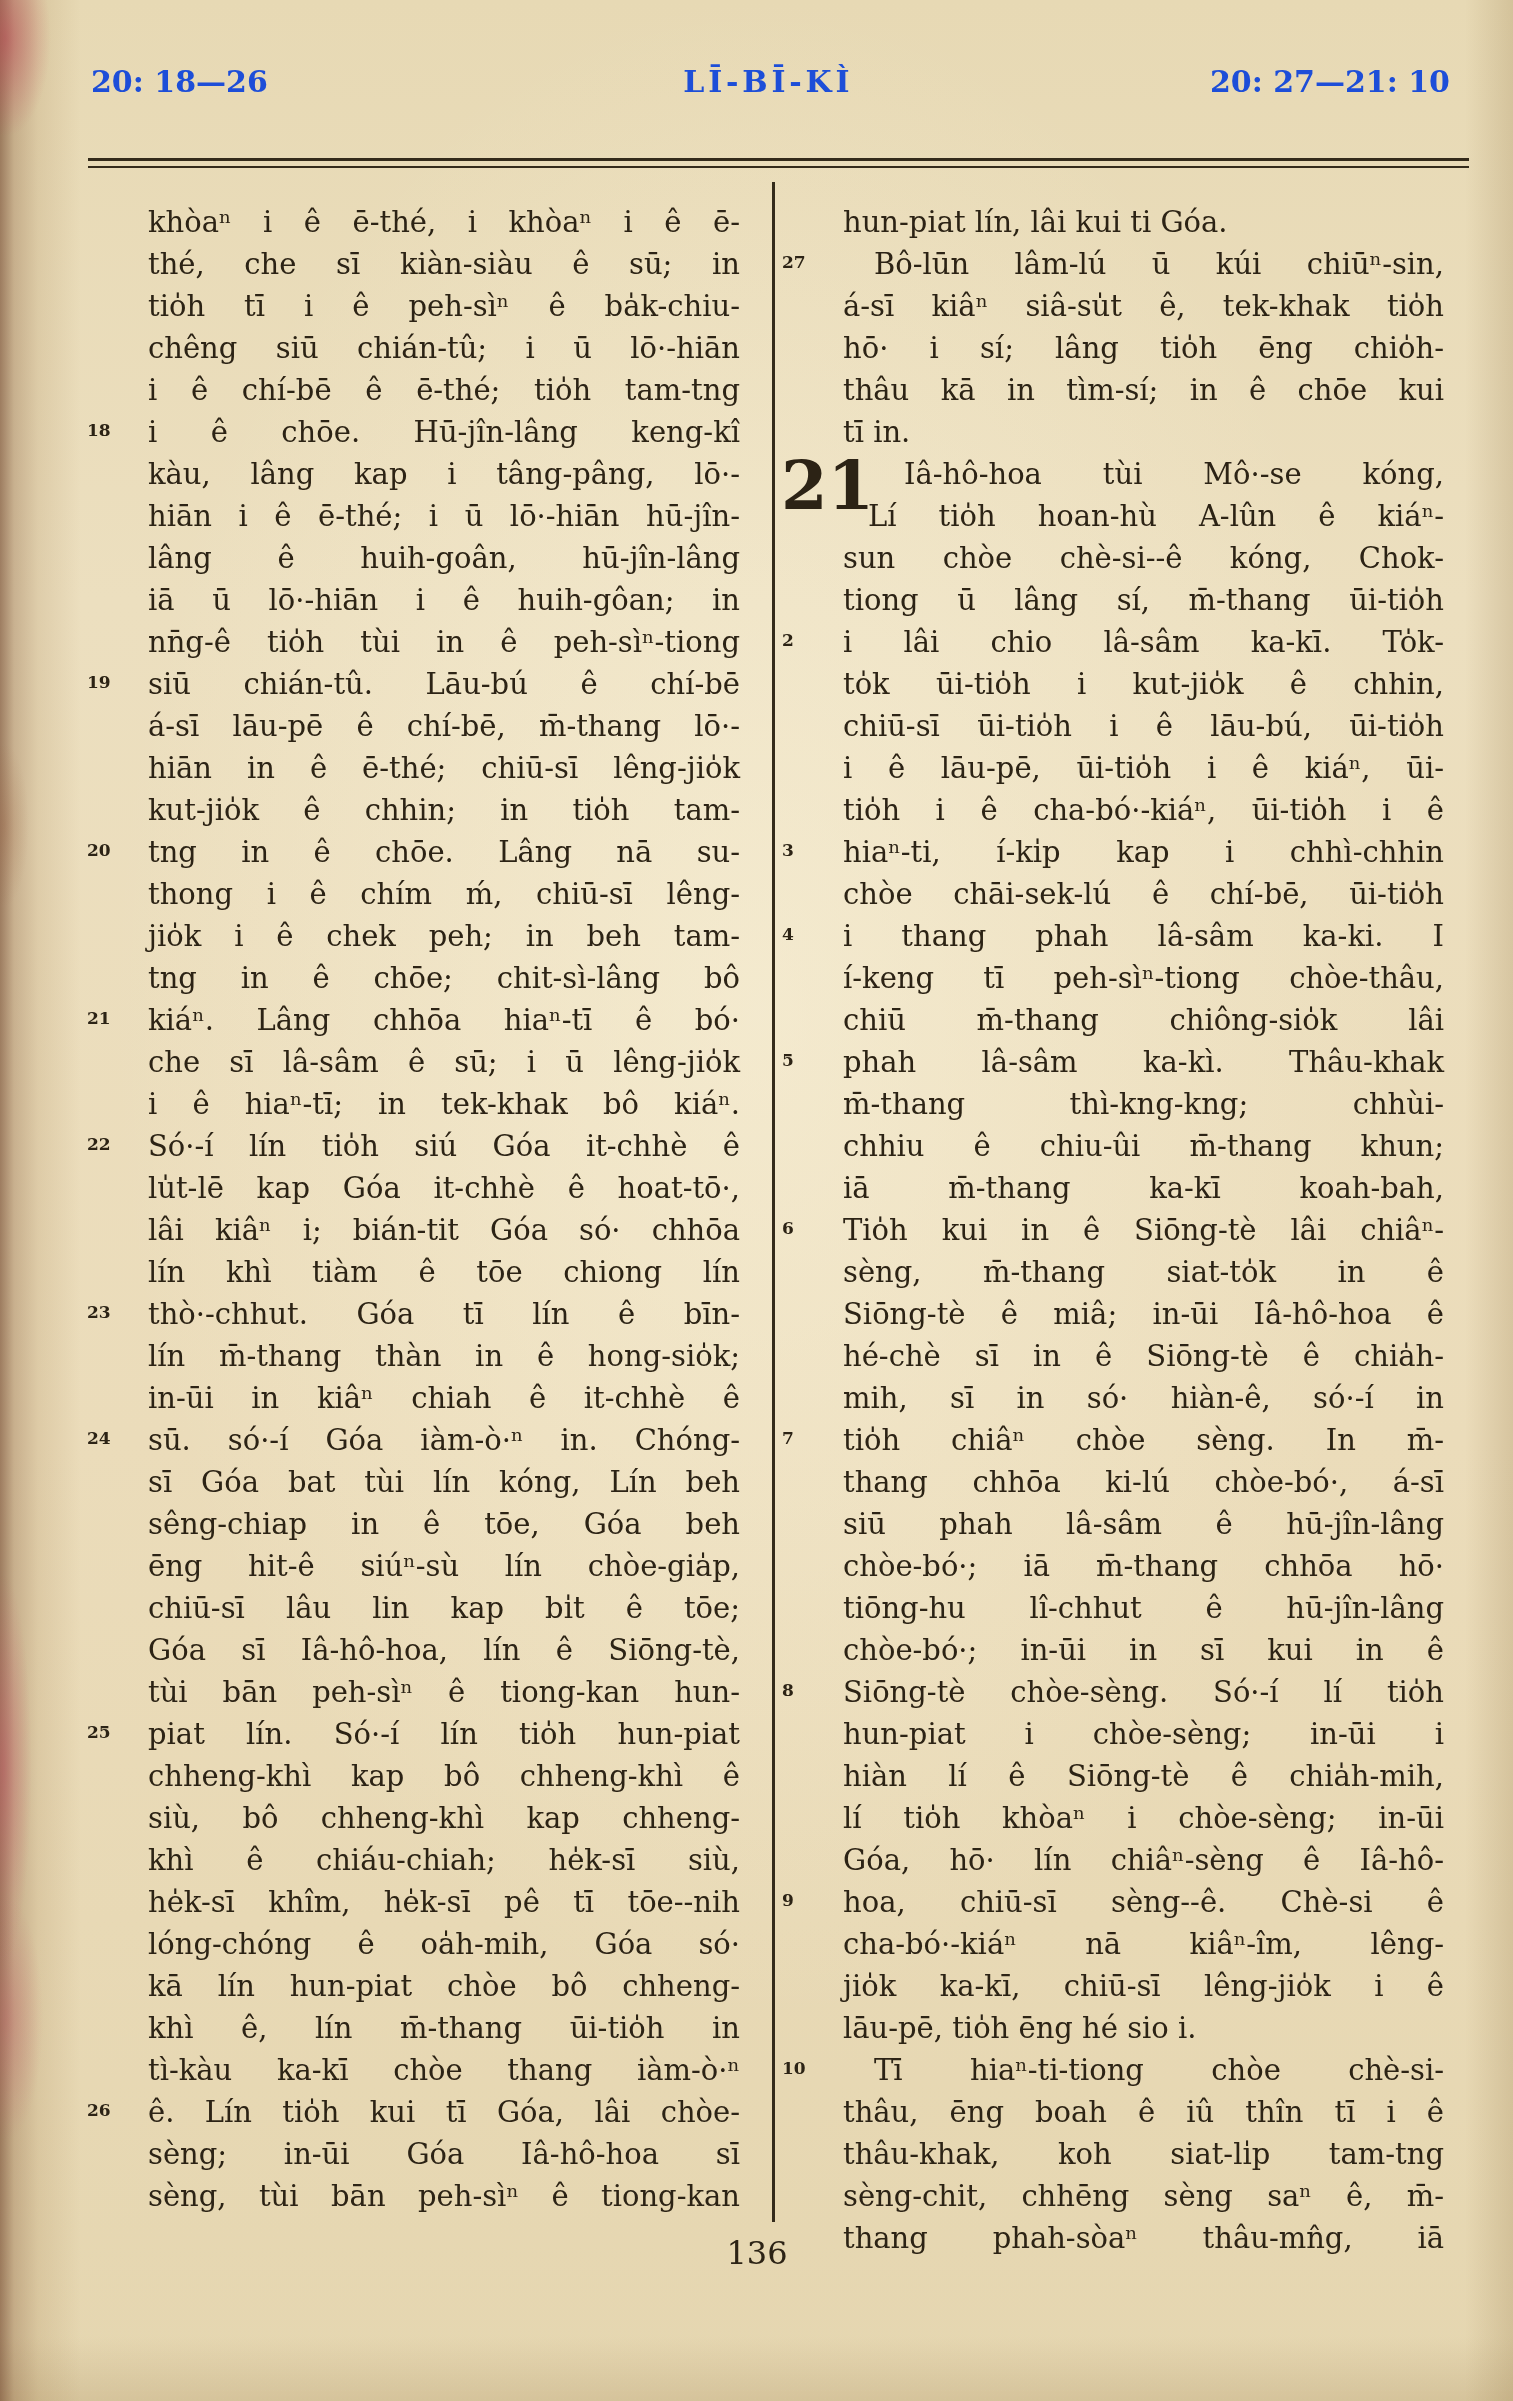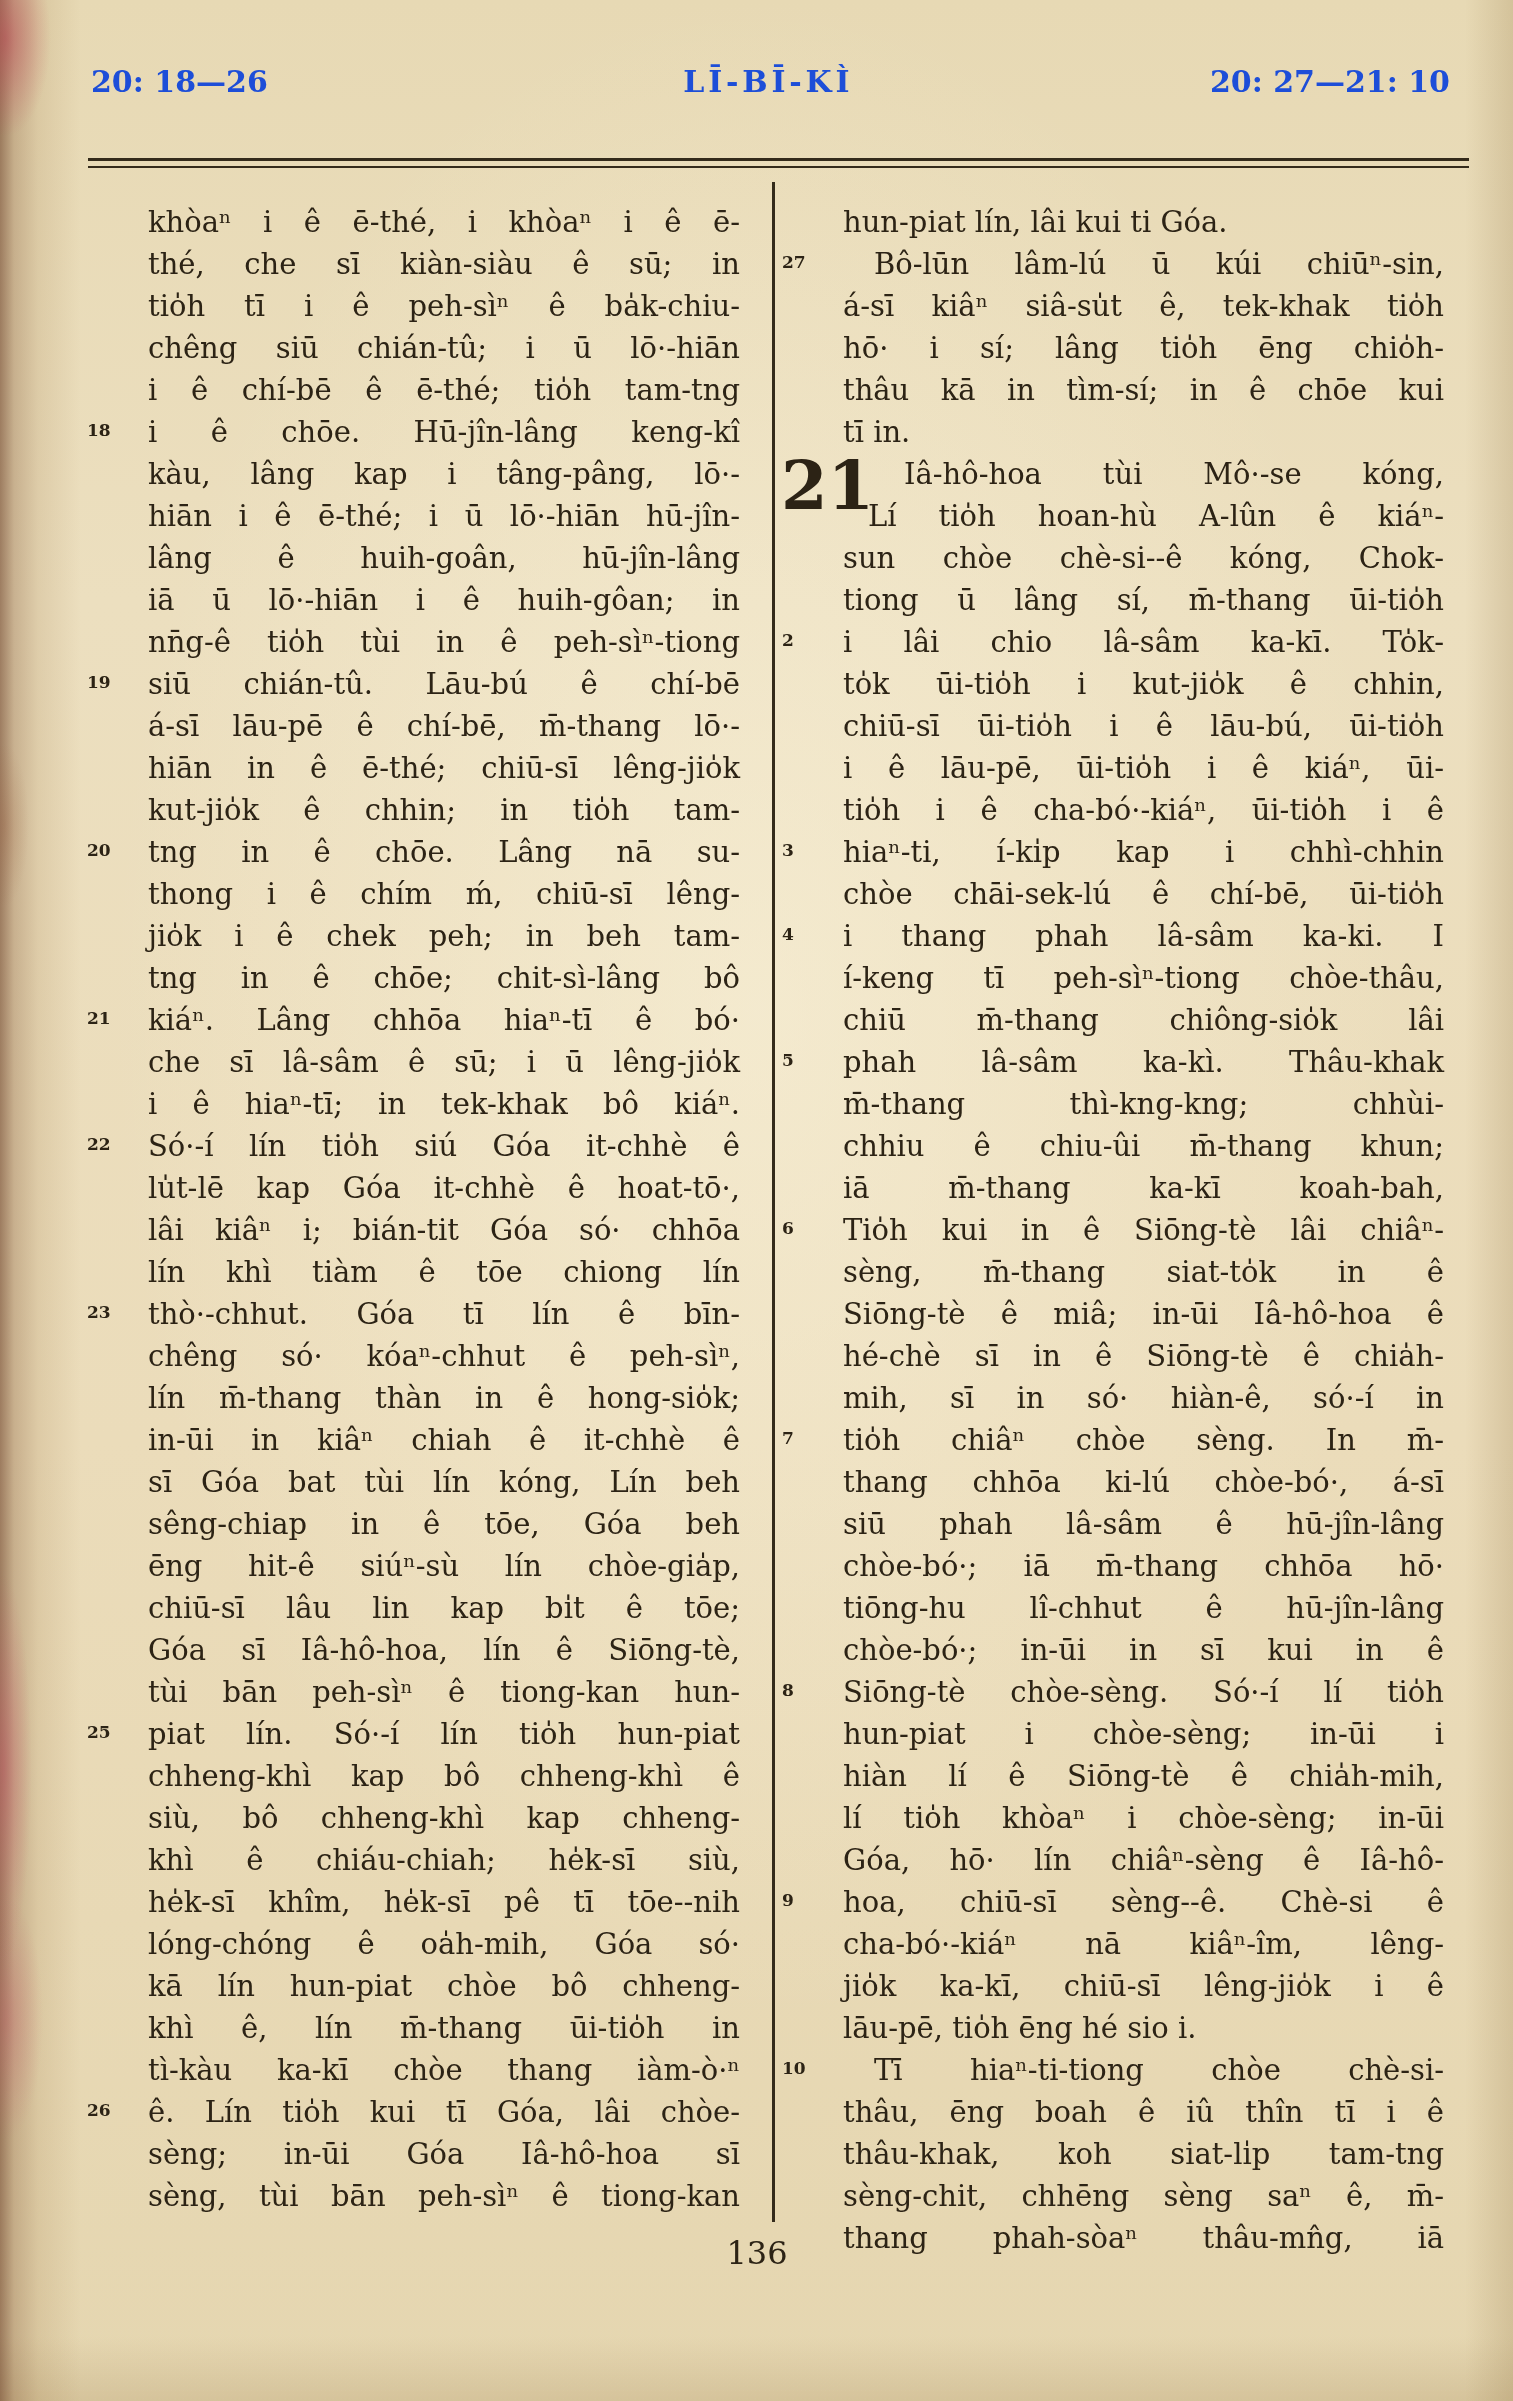--- a/index.html
+++ b/index.html
@@ -81,23 +81,23 @@
     <div class="line"><span>jio̍k i ê chek peh; in beh tam-</span></div>
     <div class="line"><span>tng in ê chōe; chit-sì-lâng bô</span></div>
     <div class="line"><span class="vnum">21</span><span>kiáⁿ. Lâng chhōa hiaⁿ-tī ê bó·</span></div>
     <div class="line"><span>che sī lâ-sâm ê sū; i ū lêng-jio̍k</span></div>
     <div class="line"><span>i ê hiaⁿ-tī; in tek-khak bô kiáⁿ.</span></div>
     <div class="line"><span class="vnum">22</span><span>Só·-í lín tio̍h siú Góa it-chhè ê</span></div>
     <div class="line"><span>lu̍t-lē kap Góa it-chhè ê hoat-tō·,</span></div>
     <div class="line"><span>lâi kiâⁿ i; bián-tit Góa só· chhōa</span></div>
     <div class="line"><span>lín khì tiàm ê tōe chiong lín</span></div>
     <div class="line"><span class="vnum">23</span><span>thò·-chhut. Góa tī lín ê bīn-</span></div>
-    <div class="line"><span>chêng só· kóaⁿ-chhut ê peh-sìⁿ,</span></div>
     <div class="line"><span>lín m̄-thang thàn in ê hong-sio̍k;</span></div>
     <div class="line"><span>in-ūi in kiâⁿ chiah ê it-chhè ê</span></div>
+    <div class="line"><span class="vnum">24</span><span>sū. só·-í Góa iàm-ò·ⁿ in. Chóng-</span></div>
     <div class="line"><span>sī Góa bat tùi lín kóng, Lín beh</span></div>
     <div class="line"><span>sêng-chiap in ê tōe, Góa beh</span></div>
     <div class="line"><span>ēng hit-ê siúⁿ-sù lín chòe-gia̍p,</span></div>
     <div class="line"><span>chiū-sī lâu lin kap bi̍t ê tōe;</span></div>
     <div class="line"><span>Góa sī Iâ-hô-hoa, lín ê Siōng-tè,</span></div>
     <div class="line"><span>tùi bān peh-sìⁿ ê tiong-kan hun-</span></div>
     <div class="line"><span class="vnum">25</span><span>piat lín. Só·-í lín tio̍h hun-piat</span></div>
     <div class="line"><span>chheng-khì kap bô chheng-khì ê</span></div>
     <div class="line"><span>siù, bô chheng-khì kap chheng-</span></div>
     <div class="line"><span>khì ê chiáu-chiah; he̍k-sī siù,</span></div>

